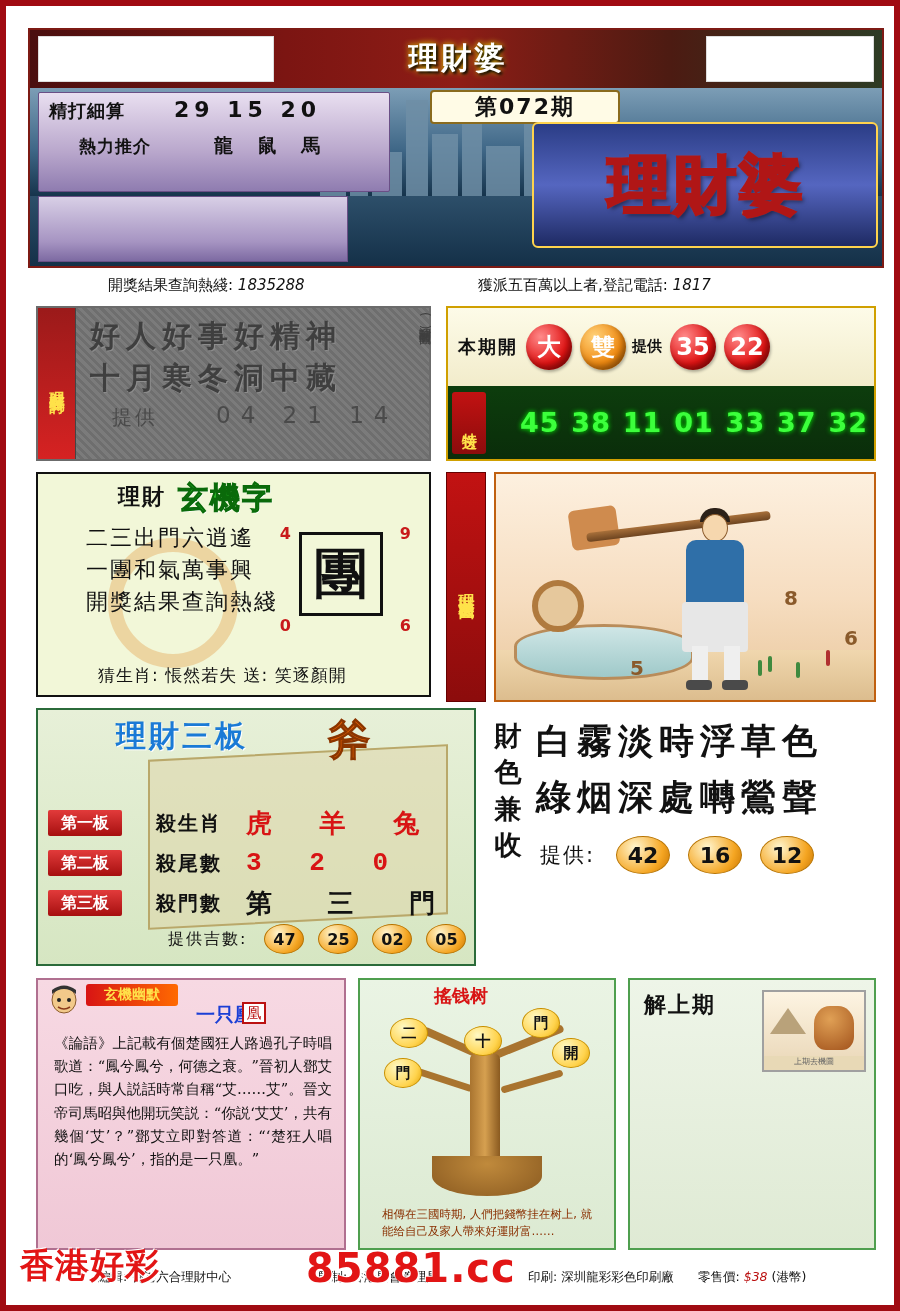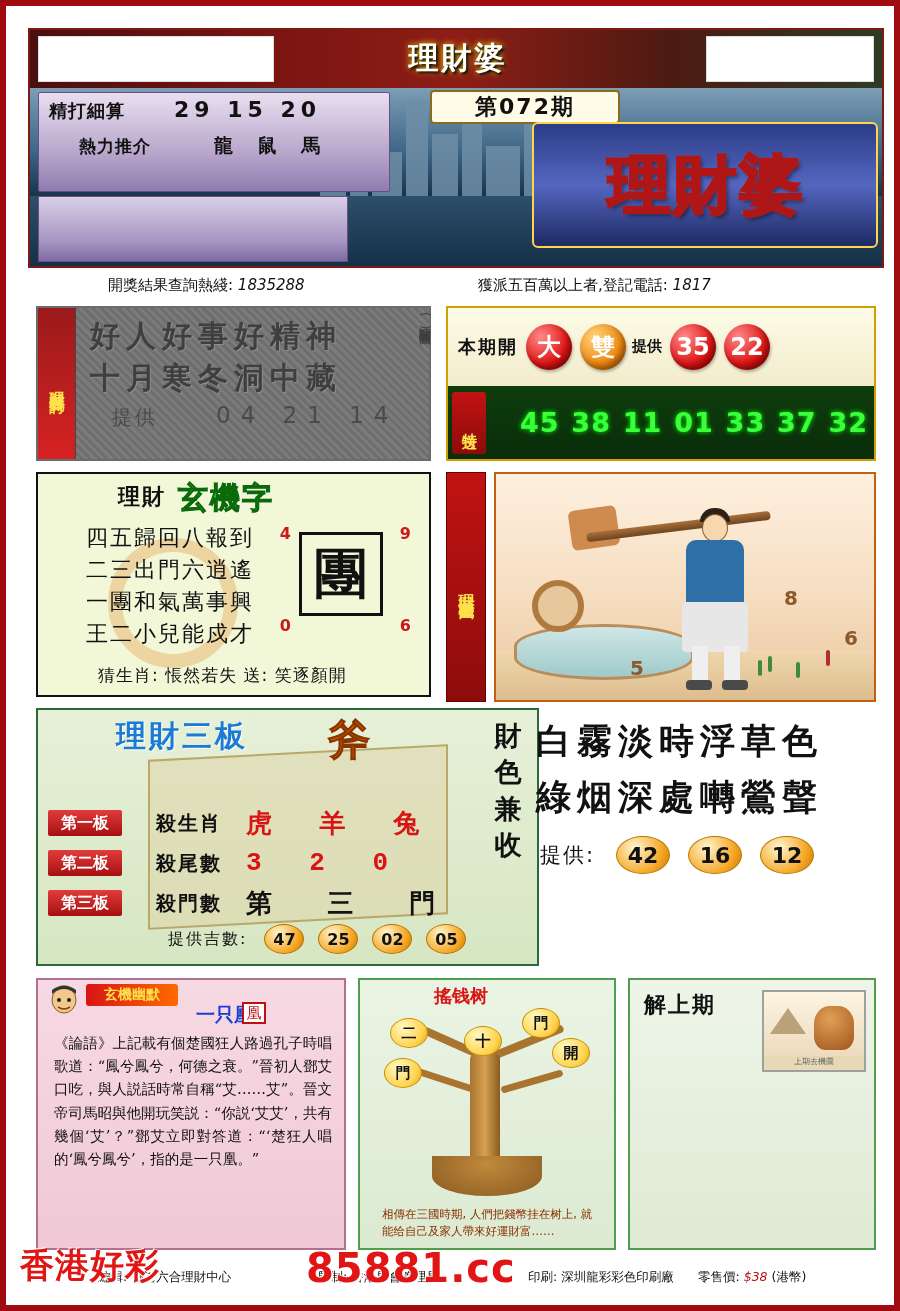--- a/index.html
+++ b/index.html
@@ -234,21 +234,21 @@
   .pond { position:absolute; left:18px; top:150px; width:180px; height:56px; background:linear-gradient(180deg,#cfe6e6,#9fc9c9); border-radius:50%/40%; border:3px solid #b98c5a;}
   .grass { position:absolute; width:4px; height:16px; background:#3f8a3f; border-radius:2px; }
   .ground {
     position:absolute; left:0; bottom:0; width:382px; height:50px;
     background:linear-gradient(180deg,#f0d7ae,#dcbd8e);
   }
   .sketch-num { position:absolute; font-size:20px; color:#8a5a2b; font-weight:bold; }
 
   
   .sanban {
-    position:absolute; left:8px; top:402px; width:503px; height:258px;
+    position:absolute; left:8px; top:402px; width:440px; height:258px;
     border:2px solid #2b6b3a; background:linear-gradient(180deg,#e7f0d8,#d6e6c2);
   }
   .sb-title { position:absolute; left:78px; top:6px; font-size:30px; font-weight:bold; color:#1a7ad6; letter-spacing:3px; text-shadow:1px 1px 0 #fff;}
   .sb-axe { position:absolute; left:290px; top:2px; font-size:42px; font-weight:bold; color:#e65f00; -webkit-text-stroke:1px #8a3500;}
   .sb-board {
     position:absolute; left:110px; top:42px; width:300px; height:170px;
     background:rgba(222,214,170,.55); border:2px solid #b9a86a; transform:skewY(-3deg);
   }
   .sb-row { position:absolute; left:10px; height:34px; display:flex; align-items:center;font-family:Liberation Mono, monospace; }
   .sb-tag {
@@ -455,24 +455,23 @@
           <span>32</span>
         </div>
       </div>
     </div>
 
     <div class="xuanji-box">
       <div class="xj-ring"></div>
       <div class="xj-title">理財</div>
       <div class="xj-title2">玄機字</div>
       <div class="xj-lines">
-        <div>四五歸回八報到</div>
         <div>二三出門六逍遙</div>
         <div>一團和氣萬事興</div>
-        <div>王二小兒能戍才</div>
+        <div>開獎結果查詢熱綫</div>
       </div>
       <div class="xj-corner xj-c1">4</div>
       <div class="xj-corner xj-c2">9</div>
       <div class="xj-corner xj-c3">0</div>
       <div class="xj-corner xj-c4">6</div>
       <div class="xj-char-frame">團</div>
       <div class="xj-bottom">猜生肖: 悵然若失   送: 笑逐顏開</div>
     </div>
 
     <div class="xtu-tab">理財玄機圖</div>

